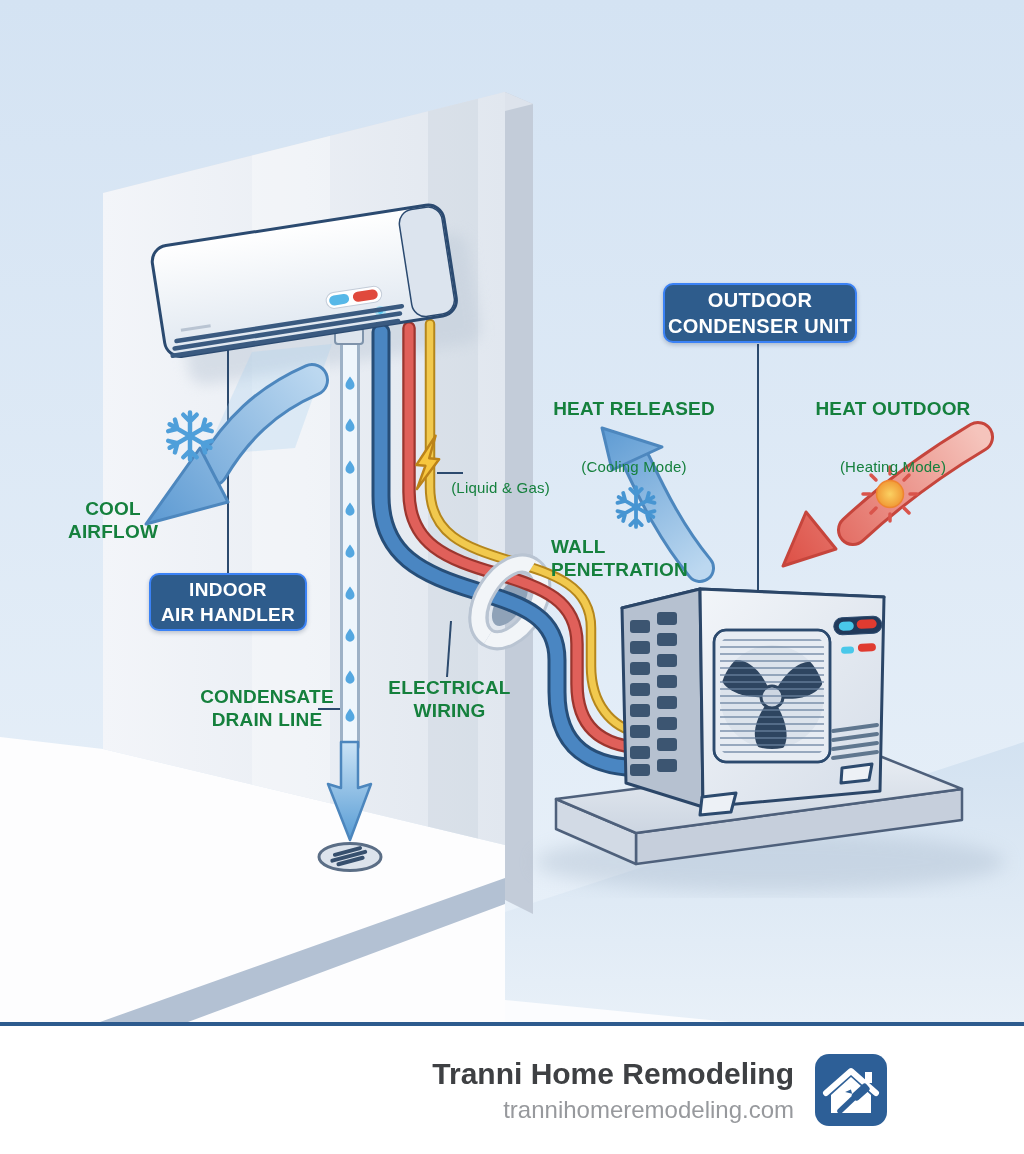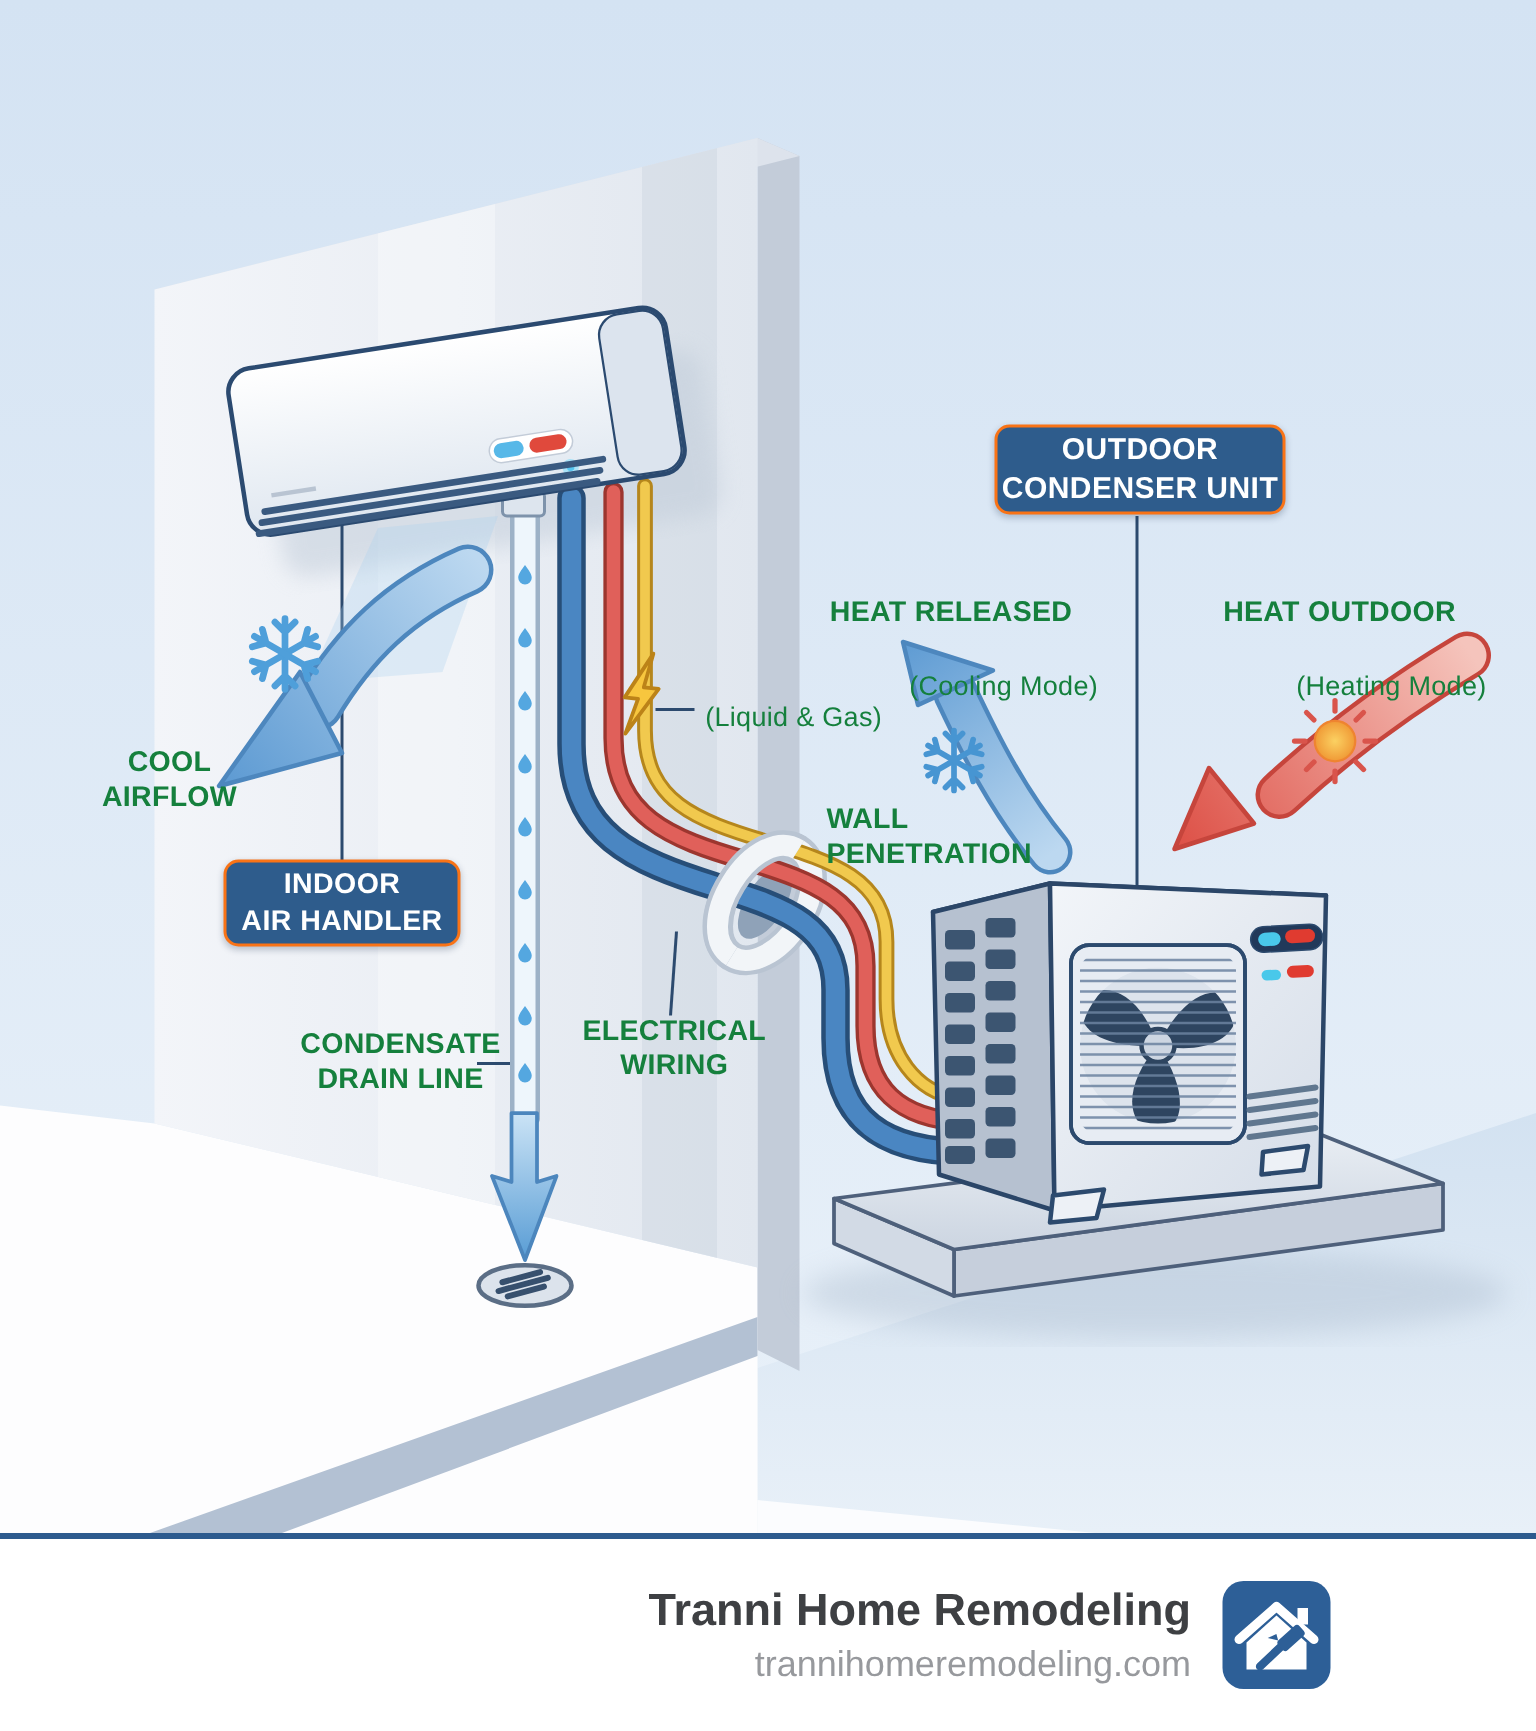--- a/index.html
+++ b/index.html
@@ -8,25 +8,25 @@
     font-family:"Liberation Sans", sans-serif; background:#ffffff;
   }
   .stage { position:absolute; left:0; top:0; width:1024px; height:1022px; }
   .scene { position:absolute; left:0; top:0; }
 
   .lbl {
     position:absolute; color:#15803d; text-align:center;
     font:700 19px/1.22 "Liberation Sans", sans-serif;
     white-space:pre-line; letter-spacing:.2px;
   }
-  .lbl .mode { font-weight:400; font-size:18px; margin-top:3px;text-align:right; }
+  .lbl .mode { font-weight:400; font-size:15px; margin-top:14px; }
   .lbl.left { text-align:left; }
 
   .badge {
-    position:absolute; background:#2e5c8c; border:2px solid #f97316;
+    position:absolute; background:#2e5c8c; border:2px solid #3b82f6;
     border-radius:10px; color:#ffffff; text-align:center;
     font:700 19px/1.32 "Liberation Sans", sans-serif;
     display:flex; align-items:center; justify-content:center;
     white-space:pre-line; letter-spacing:.3px;
     box-shadow:0 2px 4px rgba(25,45,75,.25);
     box-sizing:border-box;
   }
   .badge.big { font-size:20px; }
 
   .separator { position:absolute; left:0; top:1022px; width:1024px; height:4px; background:#2d5b8e; }

